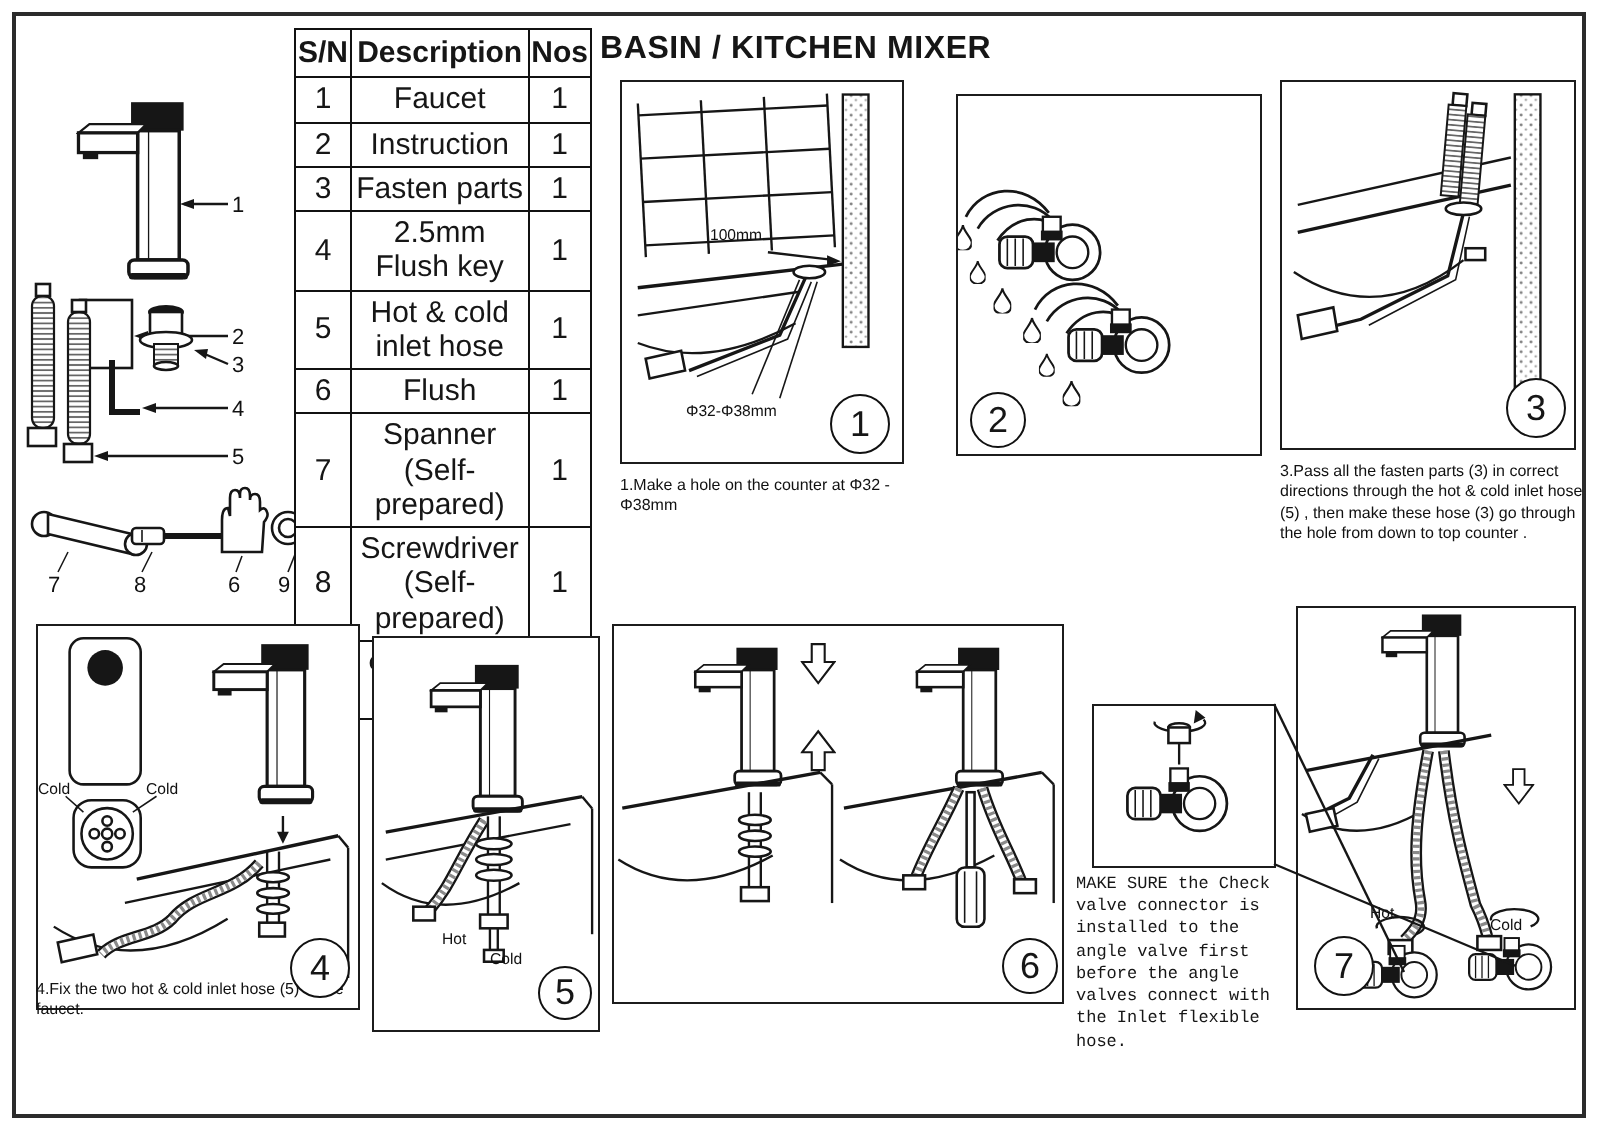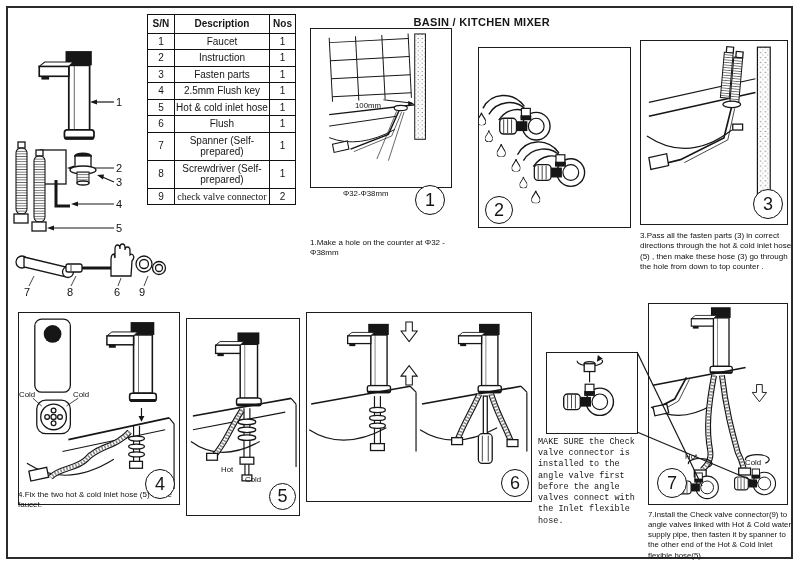--- a/index.html
+++ b/index.html
@@ -7,23 +7,23 @@
 body{font-family:"Liberation Sans",sans-serif;color:#161616}
 #page{position:relative;width:800px;height:566px;background:#fff;overflow:hidden;margin:0 auto}
 .frame{position:absolute;left:6px;top:6px;width:787px;height:553px;border:2px solid #2b2b2b}
 .panel{position:absolute;border:1.5px solid #1c1c1c;background:#fff}
 .panel>svg{position:absolute;left:0;top:0;width:100%;height:100%}
 .cap{position:absolute;font-size:8px;line-height:1.3;color:#111}
 .cap7{font-size:7.8px}
 .lbl{position:absolute;font-size:7.8px;white-space:nowrap;color:#111}
 .st{position:absolute;border:1.6px solid #111;border-radius:50%;display:flex;align-items:center;justify-content:center;font-size:18px;background:#fff;z-index:3}
 #inst-title{position:absolute;left:14px;top:30px;font-size:15px;font-weight:bold}
-#main-title{position:absolute;left:300px;top:16px;width:250px;text-align:right;font-size:11px;font-weight:bold;letter-spacing:.3px}
+#main-title{position:absolute;left:300px;top:16px;width:250px;text-align:left;font-size:16px;font-weight:bold;letter-spacing:.3px}
 table.parts{position:absolute;left:147px;top:14px;width:149px;border-collapse:collapse;background:#fff}
-table.parts th,table.parts td{border:1px solid #111;font-size:10px;text-align:center;padding:2px 1px;line-height:1.15;font-weight:normal}
+table.parts th,table.parts td{border:1px solid #111;font-size:15px;text-align:center;padding:2px 1px;line-height:1.15;font-weight:normal}
 table.parts th{font-weight:bold;padding:3px 1px}
 td.mono{font-family:Liberation Serif, serif;font-size:11px;line-height:1.05}
 .note-text{position:absolute;left:538px;top:437px;width:108px;font-family:"Liberation Mono",monospace;font-size:8.5px;line-height:1.32}
 .ln{stroke:#161616;stroke-width:1.2;fill:none}
 .ln2{stroke:#161616;stroke-width:1.7;fill:none}
 .thin{stroke:#161616;stroke-width:.8;fill:none}
 .fw{fill:#fff;stroke:#161616;stroke-width:1.3}
 .fb{fill:#161616;stroke:none}
 svg text{font-size:11px;fill:#111;font-family:"Liberation Sans",sans-serif}
 .arc{fill:none;stroke:#161616;stroke-width:1.4}
@@ -209,21 +209,21 @@
           <td>1</td>
         </tr>
     <tr>
           <td>9</td>
           <td class="mono">check valve connector</td>
           <td>2</td>
         </tr>
   </tbody>
     </table>
 
-  <div class="panel" style="left:310px;top:28px;width:142px;height:160px">
+  <div class="panel" style="left:310px;top:40px;width:142px;height:192px">
     <svg viewBox="0 0 142 192">
       <g transform="rotate(-3 58 47)">
         <line x1="10" y1="14" x2="106" y2="14" class="ln"></line>
           <line x1="10" y1="36" x2="106" y2="36" class="ln"></line>
         <line x1="10" y1="58" x2="106" y2="58" class="ln"></line>
           <line x1="10" y1="80" x2="106" y2="80" class="ln"></line>
         <line x1="10" y1="8" x2="10" y2="86" class="ln"></line>
           <line x1="42" y1="8" x2="42" y2="86" class="ln"></line>
         <line x1="74" y1="8" x2="74" y2="86" class="ln"></line>
           <line x1="106" y1="8" x2="106" y2="86" class="ln"></line>
@@ -426,19 +426,18 @@
       <use href="#sym-arrow-down" x="104" y="80" width="16" height="20"></use>
       <path d="M40,162 a12,5 0 1 1 20,3" class="ln"></path>
       <path d="M98,158 a12,5 0 1 1 20,3" class="ln"></path>
       <use href="#sym-angleval" x="28" y="166" width="44" height="36"></use>
       <use href="#sym-angleval" x="86" y="162" width="44" height="36"></use>
     </svg>
     <span class="lbl" style="left:36px;top:148px">Hot</span>
     <span class="lbl" style="left:96px;top:154px">Cold</span>
     <div class="st" style="left:8px;top:164px;width:30px;height:30px">7</div>
   </div>
-  <div class="cap cap7" style="left:648px;top:510px;width:146px">7.Install the Check valve connector(9) to angle valves linked with Hot &amp; Cold water supply pipe, then fasten it by spanner to the other end of the Hot &amp; Cold Inlet flexible hose(5).</div>
 
   <svg id="overlay" viewBox="0 0 270 220">
     <line x1="107" y1="12" x2="172" y2="146" class="ln"></line>
     <line x1="107" y1="92" x2="228" y2="143" class="ln"></line>
   </svg>
 </div>
 
 </body></html>

